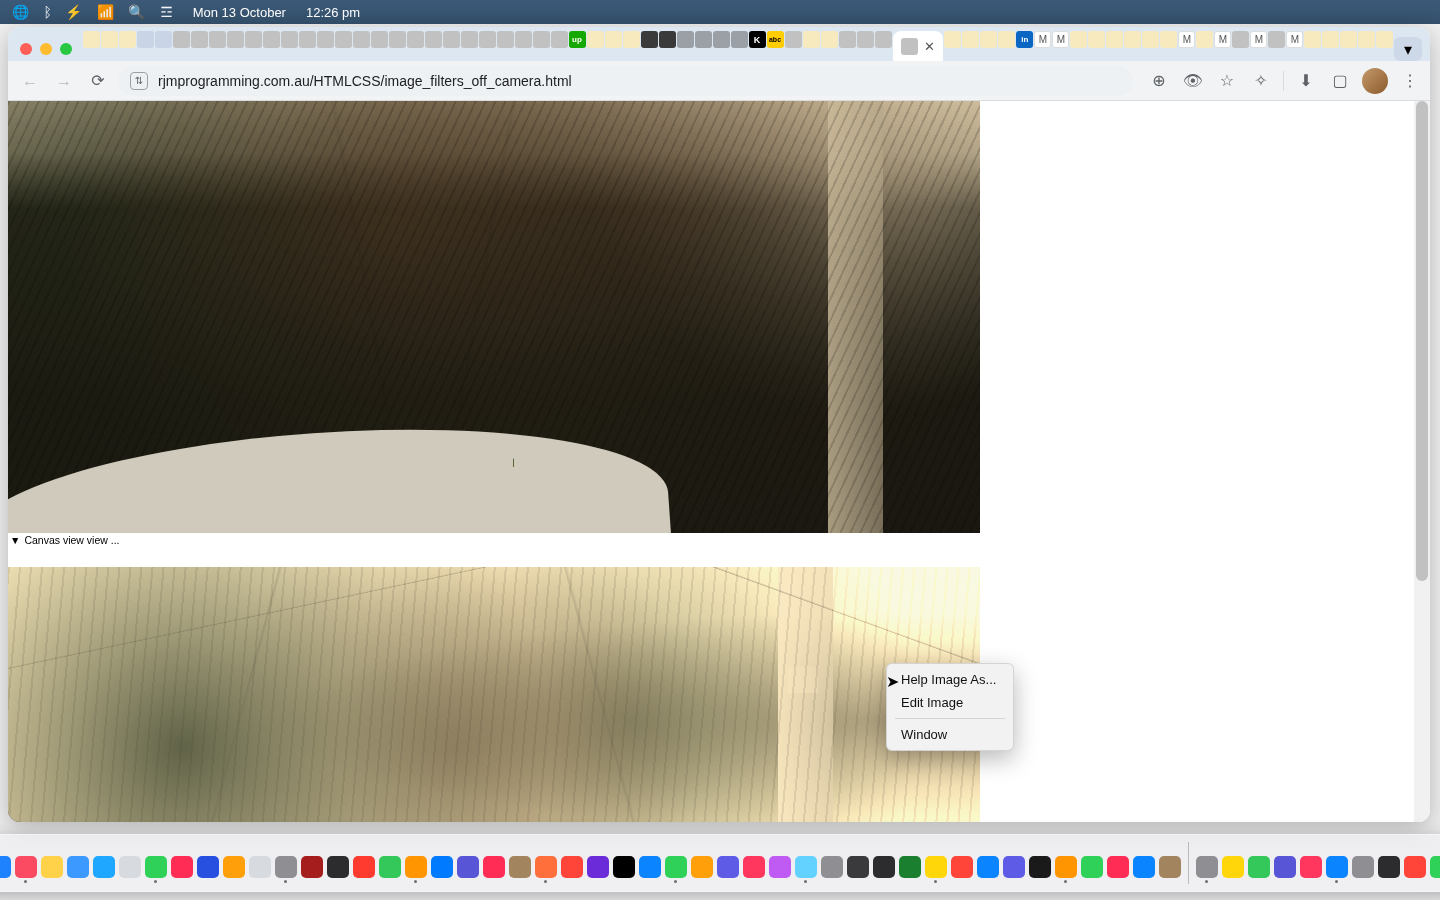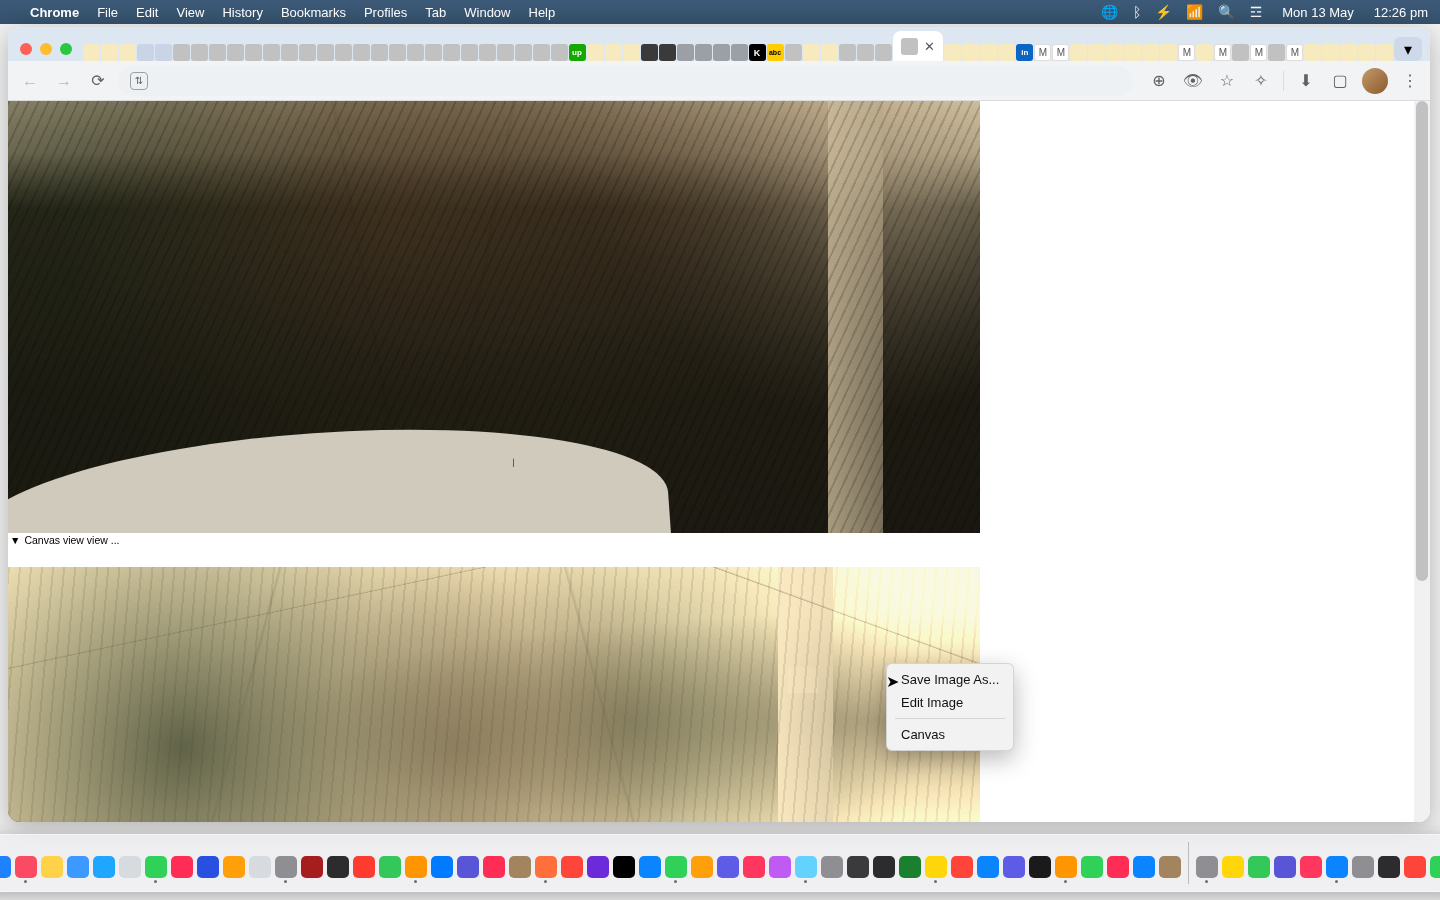--- a/index.html
+++ b/index.html
@@ -45,21 +45,21 @@
     padding: 4px 6px 0 6px;
     gap: 0;
     overflow: hidden;
   }
   .traffic-lights { display: flex; gap: 8px; align-items: center; margin: 0 10px 6px 6px; }
   .tl { width: 12px; height: 12px; border-radius: 50%; }
   .tl.red { background: #ff5f57; }
   .tl.yel { background: #febc2e; }
   .tl.grn { background: #28c840; }
 
-  .tabrow { display: flex; align-items: flex-end; flex: 1; overflow: hidden; }
+  .tabrow { display: flex; align-items: flex-start; flex: 1; overflow: hidden; }
   .favicon {
     width: 17px; height: 17px; border-radius: 3px; margin: 0 0.5px;
     background: #bbb; display: inline-flex; align-items: center; justify-content: center;
     font-size: 10px; color: #555; flex-shrink: 0;
   }
   .fav-a { background:#f7eabf; }
   .fav-b { background:#c9d4e6; }
   .fav-g { background:#c1c1c1; }
   .fav-m { background:#fff; border:1px solid #ddd; }
   .fav-up { background:#14a800; color:#fff; font-size:8px; font-weight:bold; }
@@ -242,41 +242,28 @@
   .dock .tile { width:22px; height:22px; border-radius:5px; }
   .dock .dot { width:3px; height:3px; border-radius:50%; background:#6d6d6d; visibility:hidden;}
   .dock .d.open .dot{ visibility:visible; }
   .dock .dsep { width:1px; height:42px; background:rgba(0,0,0,0.22); margin:0 4px; }
 
 </style>
 </head>
 <body>
 
 <div class="menubar">
-  <div class="menubar-left">
-    <span class="apple"></span>
-    <span style="font-weight:600">Chrome</span>
-    <span>File</span>
-    <span>Edit</span>
-    <span>View</span>
-    <span>History</span>
-    <span>Bookmarks</span>
-    <span>Profiles</span>
-    <span>Tab</span>
-    <span>Window</span>
-    <span>Help</span>
-  </div>
   <div class="menubar-right">
     <span class="icon">🌐</span>
     <span class="icon">ᛒ</span>
     <span class="icon">⚡</span>
     <span class="icon">📶</span>
     <span class="icon">🔍</span>
     <span class="icon">☲</span>
-    <span class="clock">Mon 13 May</span>
+    <span class="clock">Mon 13 October</span>
     <span class="clock">12:26 pm</span>
   </div>
 </div>
 
 <div class="chrome-window">
 
   <div class="tabstrip">
     <div class="traffic-lights">
       <div class="tl red"></div>
       <div class="tl yel"></div>
@@ -367,20 +354,21 @@
     </div>
   </div>
 
   <div class="toolbar">
     <div class="tb-btn disabled" title="Back">←</div>
     <div class="tb-btn disabled" title="Forward">→</div>
     <div class="tb-btn" title="Reload">⟳</div>
 
     <div class="omnibox">
       <span class="site-chip" title="View site information">⇅</span>
+      <span>rjmprogramming.com.au/HTMLCSS/image_filters_off_camera.html</span>
     </div>
 
     <div class="toolbar-right">
       <span class="ico" title="Zoom">⊕</span>
       <span class="ico" title="Reader">👁</span>
       <span class="ico" title="Bookmark this tab">☆</span>
       <span class="ico" title="Extensions">✧</span>
       <div class="divider"></div>
       <span class="ico" title="Downloads">⬇</span>
       <span class="ico" title="Side panel">▢</span>
@@ -405,24 +393,24 @@
         <div class="scene-bottom"></div>
       </div>
     </div>
     <div class="vscrollbar">
       <div class="vscroll-thumb"></div>
     </div>
   </div>
 </div>
 
 <div class="context-menu">
-  <div class="cm-item">Save Image As...</div>
+  <div class="cm-item">Help Image As...</div>
   <div class="cm-item">Edit Image</div>
   <div class="cm-sep"></div>
-  <div class="cm-item">Canvas</div>
+  <div class="cm-item">Window</div>
 </div>
 <div class="cursor-arrow">➤</div>
 
 <div class="dock-wrap">
   <div class="dock" id="dock">
       <div class="d">
         <div class="tile" style="background: rgb(30, 130, 255);"></div>
         <div class="dot"></div>
       </div>
       <div class="d open">

